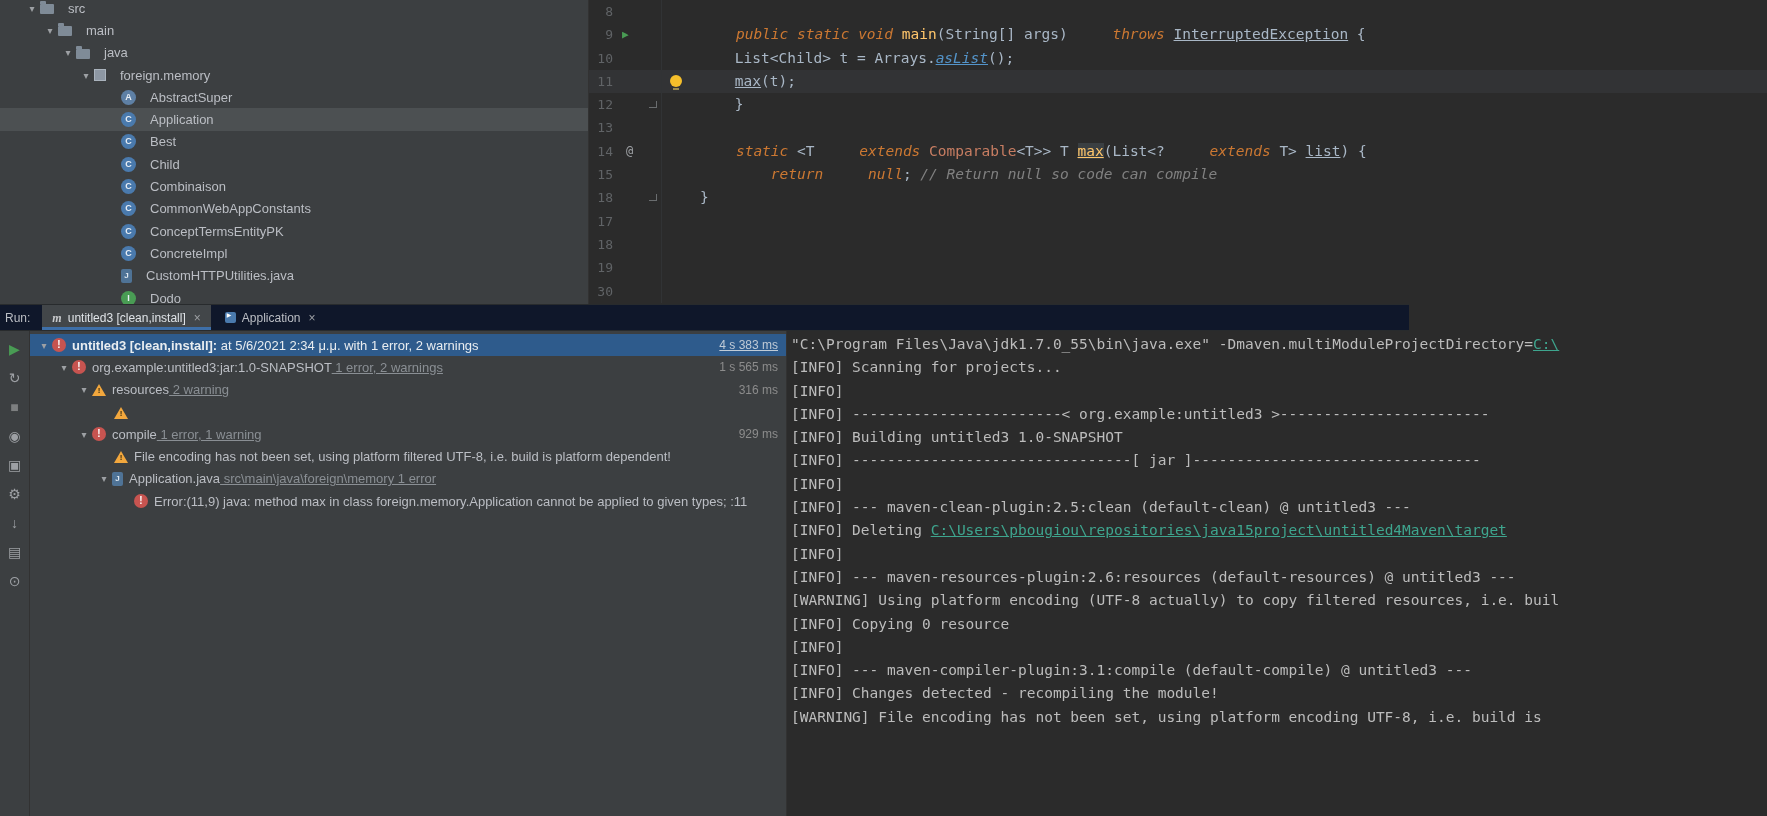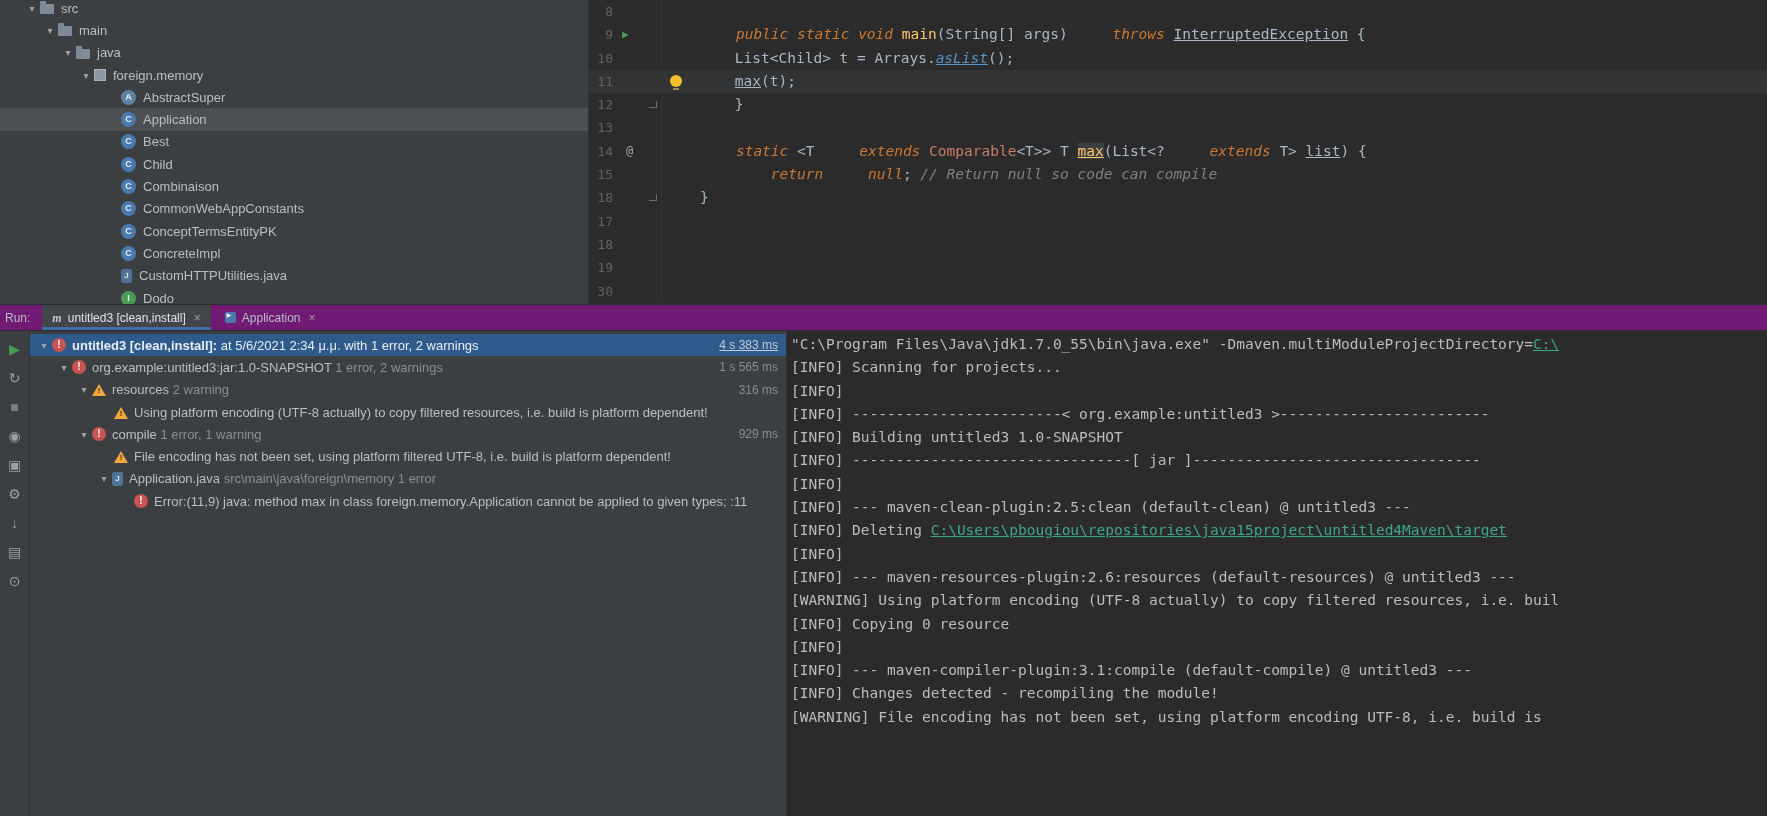--- a/index.html
+++ b/index.html
@@ -7,21 +7,21 @@
        font-family:"Liberation Sans",sans-serif;color:#bbbec4;}
 
   
   .top{position:absolute;left:0;top:0;width:1767px;height:304px;display:flex;overflow:hidden;}
   .ptree{width:588px;flex:none;background:#3c3f41;border-right:1px solid #323232;overflow:hidden;
          font-size:13px;padding-top:0;}
   .ptree-inner{margin-top:-3px;}
   .ptree-row{height:22.3px;display:flex;align-items:center;white-space:nowrap;}
   .ptree-row.selected{background:#4c5052;}
   .chev{width:16px;flex:none;text-align:center;color:#9da0a4;font-size:10px;}
-  .lbl{margin-left:1px;}
+  .lbl{margin-left:8px;}
 
   
   .ic{display:inline-block;flex:none;margin-right:6px;}
   .ic-folder{width:14px;height:10px;background:#7f8b97;border-radius:1px;position:relative;margin-top:2px;}
   .ic-folder::before{content:"";position:absolute;top:-3px;left:0;width:6px;height:3px;background:#7f8b97;border-radius:1px 1px 0 0;}
   .ic-package{width:12px;height:12px;background:#8d97a3;border:1px solid #aab3bd;box-sizing:border-box;}
   .ic-class,.ic-abstract-class,.ic-interface{width:15px;height:15px;border-radius:50%;text-align:center;
       font:600 9px/15px "Liberation Sans",sans-serif;color:#e8eef5;}
   .ic-class{background:#4a7aad;}
   .ic-abstract-class{background:#5e80a5;}
@@ -52,21 +52,21 @@
   .sg{}
   .kw{color:#cc7832;font-style:italic;margin-left:36px;}
   .mth{color:#ffc66b;}
   .mthd{color:#ffc66b;text-decoration:underline;background:#3a3f42;}
   .typ{color:#c77d62;}
   .cmt{color:#808080;font-style:italic;}
   .ul{text-decoration:underline;}
   .lnkm{color:#5494c9;text-decoration:underline;font-style:italic;}
 
   
-  .runbar{position:absolute;left:0;top:304px;width:1767px;height:27px;background:#701a75;
+  .runbar{position:absolute;left:0;top:304px;width:1409px;height:27px;background:#0f172a;
       border-top:1px solid #282b2d;border-bottom:1px solid #282b2d;display:flex;align-items:stretch;
       font-size:12px;box-sizing:border-box;}
   .run-label{display:flex;align-items:center;padding:0 8px 0 5px;color:#bbbec4;}
   .rtab{display:flex;align-items:center;gap:6px;padding:0 10px;color:#bbbec4;position:relative;margin-left:4px;}
   .rtab.sel{background:#424649;box-shadow:inset 0 -3px 0 #3e6fa8;color:#dfe3e7;}
   .tclose{color:#9da0a4;font-size:12px;margin-left:2px;}
   .ic-maven-icon{font:italic 700 12px/14px "Liberation Serif",serif;color:#c8cacc;}
   .ic-application-icon{width:11px;height:11px;background:#4a7aad;border-radius:2px;position:relative;}
   .ic-application-icon::after{content:"▶";position:absolute;left:2px;top:-1px;font-size:6px;color:#fff;}
 
@@ -76,21 +76,21 @@
       flex-direction:column;align-items:center;padding-top:10px;gap:13px;}
   .tool{color:#9da0a4;font-size:14px;line-height:16px;}
   .tool.rerun-icon{color:#499c54;}
   .tool.stop-icon{color:#7d7f80;}
 
   .btree{width:757px;flex:none;background:#3c3f41;border-right:1px solid #323232;overflow:hidden;
       font-size:13px;padding-top:3px;box-sizing:border-box;}
   .btrow{height:22.3px;display:flex;align-items:center;white-space:nowrap;padding-right:8px;}
   .btrow.sel{background:#2e5b8c;color:#e9edf0;}
   .bttxt .b{font-weight:700;}
-  .bttxt .g{color:#8a8f94;}
+  .bttxt .g{color:#8a8f94;text-decoration:underline;}
   .bt-time{margin-left:auto;color:#8c8c8c;font-size:12px;flex:none;padding-left:12px;}
   .btrow.sel .bt-time{color:#c0cbd6;text-decoration:underline;}
 
   .console{flex:1;background:#2b2b2b;overflow:hidden;padding:2px 0 0 4px;
       font-family:"DejaVu Sans Mono",monospace;font-size:14.5px;line-height:23.3px;color:#bcbcbc;white-space:pre;}
   .cline{height:23.3px;}
   .clink{color:#3ea58e;text-decoration:underline;}
 </style>
 </head>
 <body>
@@ -273,21 +273,20 @@
           <span class="bt-time">1 s 565 ms</span>
         </div>
         <div class="btrow" style="padding-left: 46px;">
           <span class="chev">▾</span>
           <span class="ic ic-warning"></span>
           <span class="bttxt"><span>resources</span><span class="g">  2 warning</span></span>
           <span class="bt-time">316 ms</span>
         </div>
         <div class="btrow" style="padding-left: 84px;">
           <span class="ic ic-warning"></span>
-          <span class="bttxt"><span>Using platform encoding (UTF-8 actually) to copy filtered resources, i.e. build is platform dependent!</span></span>
         </div>
         <div class="btrow" style="padding-left: 46px;">
           <span class="chev">▾</span>
           <span class="ic ic-error">!</span>
           <span class="bttxt"><span>compile</span><span class="g">  1 error, 1 warning</span></span>
           <span class="bt-time">929 ms</span>
         </div>
         <div class="btrow" style="padding-left: 84px;">
           <span class="ic ic-warning"></span>
           <span class="bttxt"><span>File encoding has not been set, using platform filtered UTF-8, i.e. build is platform dependent!</span></span>

